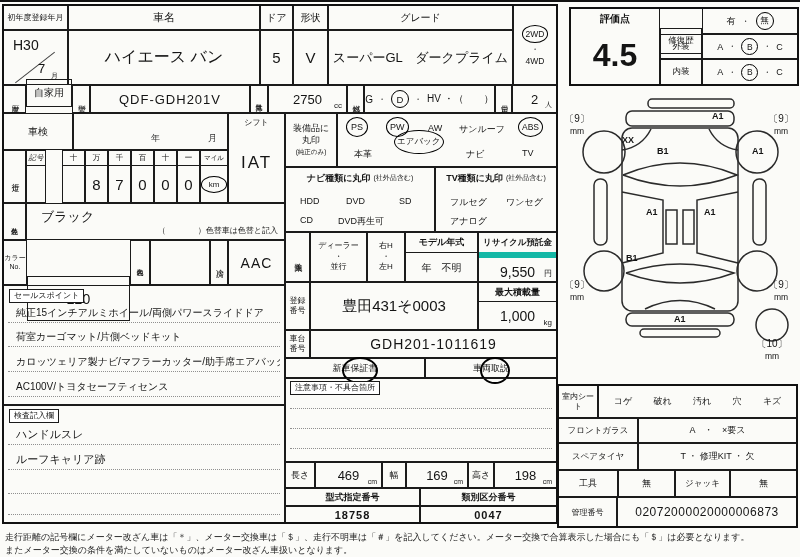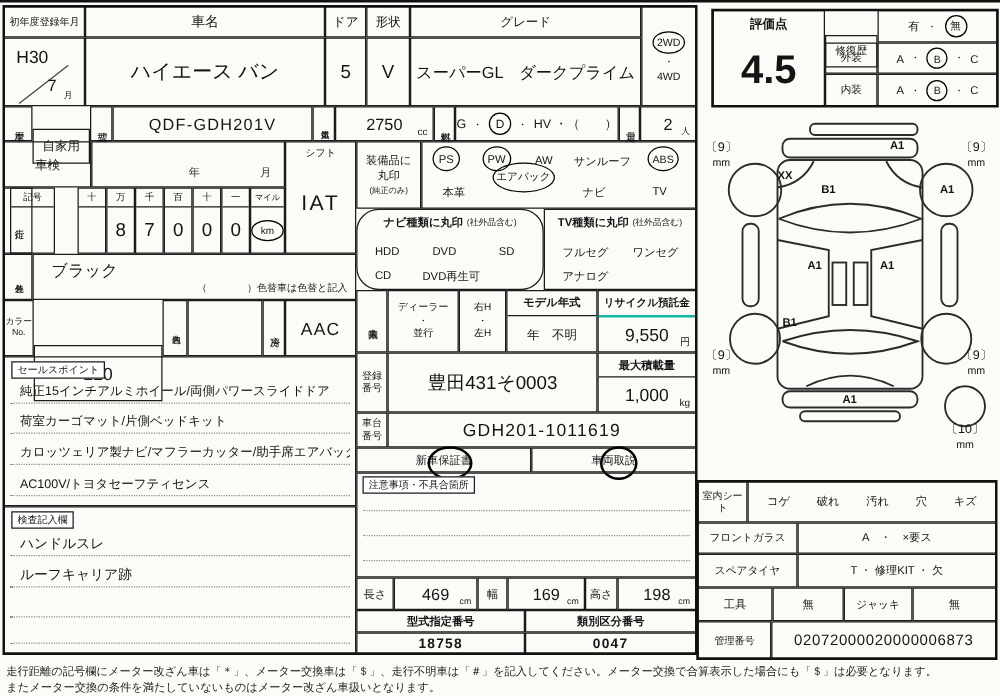--- a/index.html
+++ b/index.html
@@ -55,21 +55,21 @@
 <div class="c fc f13" style="left:328px;top:30px;width:185px;height:55px;">スーパーGL　ダークプライム</div>
 <div class="c fcol" style="left:513px;top:5px;width:44px;height:80px;gap:1px;">
   <span class="ell" style="padding:3px 3px;font-size:8.5px;">2WD</span>
   <span class="f8">・</span>
   <span class="f85">4WD</span>
 </div>
 
 <div class="c fc" style="left:3px;top:85px;width:23px;height:28px;">
     <span class="vtxt f8">車歴</span>
   </div>
-<div class="c fc f10" style="left:26px;top:103px;width:46px;height:28px;">自家用</div>
+<div class="c fc f10" style="left:26px;top:79px;width:46px;height:28px;">自家用</div>
 <div class="c fc" style="left:72px;top:85px;width:18px;height:28px;">
     <span class="vtxt f8">型式</span>
   </div>
 <div class="c fc f13" style="left:90px;top:85px;width:160px;height:28px;letter-spacing:1px;">QDF-GDH201V</div>
 <div class="c fc" style="left:250px;top:85px;width:18px;height:28px;">
     <span class="vtxt f7">排気量</span>
   </div>
 <div class="c fc f13" style="left:268px;top:85px;width:79px;height:28px;">
   <span>2750</span>
   <span class="unit">cc</span>
@@ -97,21 +97,21 @@
   <span>年</span>
   <span>月</span>
 </div>
 <div class="c" style="left:228px;top:113px;width:57px;height:90px;">
   <div class="fc f8" style="height:16px;">シフト</div>
   <div class="fc" style="height:66px;font-size:17px;letter-spacing:2px;">IAT</div>
 </div>
 <div class="c fc" style="left:3px;top:150px;width:23px;height:53px;">
     <span class="vtxt f8">走行</span>
   </div>
-<div class="c" style="left:8px;top:150px;width:36px;height:53px;">
+<div class="c" style="left:26px;top:150px;width:20px;height:53px;font-style:italic;">
   <div class="mh">記号</div>
   <div class="mv"></div>
 </div>
 <div class="c" style="left:62px;top:150px;width:23px;height:53px;">
   <div class="mh">十</div>
   <div class="mv"></div>
 </div>
 <div class="c" style="left:85px;top:150px;width:23px;height:53px;">
   <div class="mh">万</div>
   <div class="mv">8</div>
@@ -185,21 +185,21 @@
   <span class="ell" style="position:absolute;left:48px;top:3px;padding:4px 3px;font-size:9px;">PW</span>
   <span style="position:absolute;left:90px;top:9px;font-size:9px;">AW</span>
   <span style="position:absolute;left:121px;top:9px;font-size:9px;">サンルーフ</span>
   <span class="ell" style="position:absolute;left:180px;top:3px;padding:4px 3px;font-size:8.5px;">ABS</span>
   <span style="position:absolute;left:16px;top:34px;font-size:9px;">本革</span>
   <span class="ell" style="position:absolute;left:56px;top:16px;padding:5px 2px;font-size:8.5px;">エアバック</span>
   <span style="position:absolute;left:128px;top:34px;font-size:9px;">ナビ</span>
   <span style="position:absolute;left:184px;top:34px;font-size:9px;">TV</span>
 </div>
 
-<div class="c" style="left:285px;top:167px;width:150px;height:65px;border-radius:18px;">
+<div class="c" style="left:285px;top:167px;width:150px;height:65px;">
   <div class="fc" style="height:20px;gap:3px;">
     <span class="f9 b">ナビ種類に丸印</span>
     <span class="f7">(社外品含む)</span>
   </div>
   <span style="position:absolute;left:14px;top:28px;font-size:9px;">HDD</span>
   <span style="position:absolute;left:60px;top:28px;font-size:9px;">DVD</span>
   <span style="position:absolute;left:113px;top:28px;font-size:9px;">SD</span>
   <span style="position:absolute;left:14px;top:47px;font-size:9px;">CD</span>
   <span style="position:absolute;left:52px;top:47px;font-size:9px;">DVD再生可</span>
 </div>
@@ -224,21 +224,21 @@
 <div class="c fcol f8" style="left:367px;top:232px;width:38px;height:50px;line-height:1.35;">
   <span>右H</span>
   <span>・</span>
   <span>左H</span>
 </div>
 <div class="c" style="left:405px;top:232px;width:73px;height:50px;">
   <div class="fc f9 b" style="height:19px;border-bottom:1px solid #1b1b1b;">モデル年式</div>
   <div class="fc f10" style="height:30px;">年　不明</div>
 </div>
 <div class="c" style="left:478px;top:232px;width:79px;height:50px;">
-  <div class="fc f85 b" style="height:19px;border-bottom:2px solid #14b8a6;">リサイクル預託金</div>
+  <div class="fc f85 b" style="height:19px;border-bottom:6px solid #14b8a6;">リサイクル預託金</div>
   <div class="fc f14" style="height:28px;">9,550</div>
   <span class="unit">円</span>
 </div>
 
 <div class="c fc" style="left:285px;top:282px;width:25px;height:48px;">
     <span class="wrapc f8" style="width:18px;">登録番号</span>
   </div>
 <div class="c fc f15" style="left:310px;top:282px;width:168px;height:48px;">豊田431そ0003</div>
 <div class="c" style="left:478px;top:282px;width:79px;height:48px;">
   <div class="fc f9 b" style="height:18px;border-bottom:1px solid #1b1b1b;">最大積載量</div>

